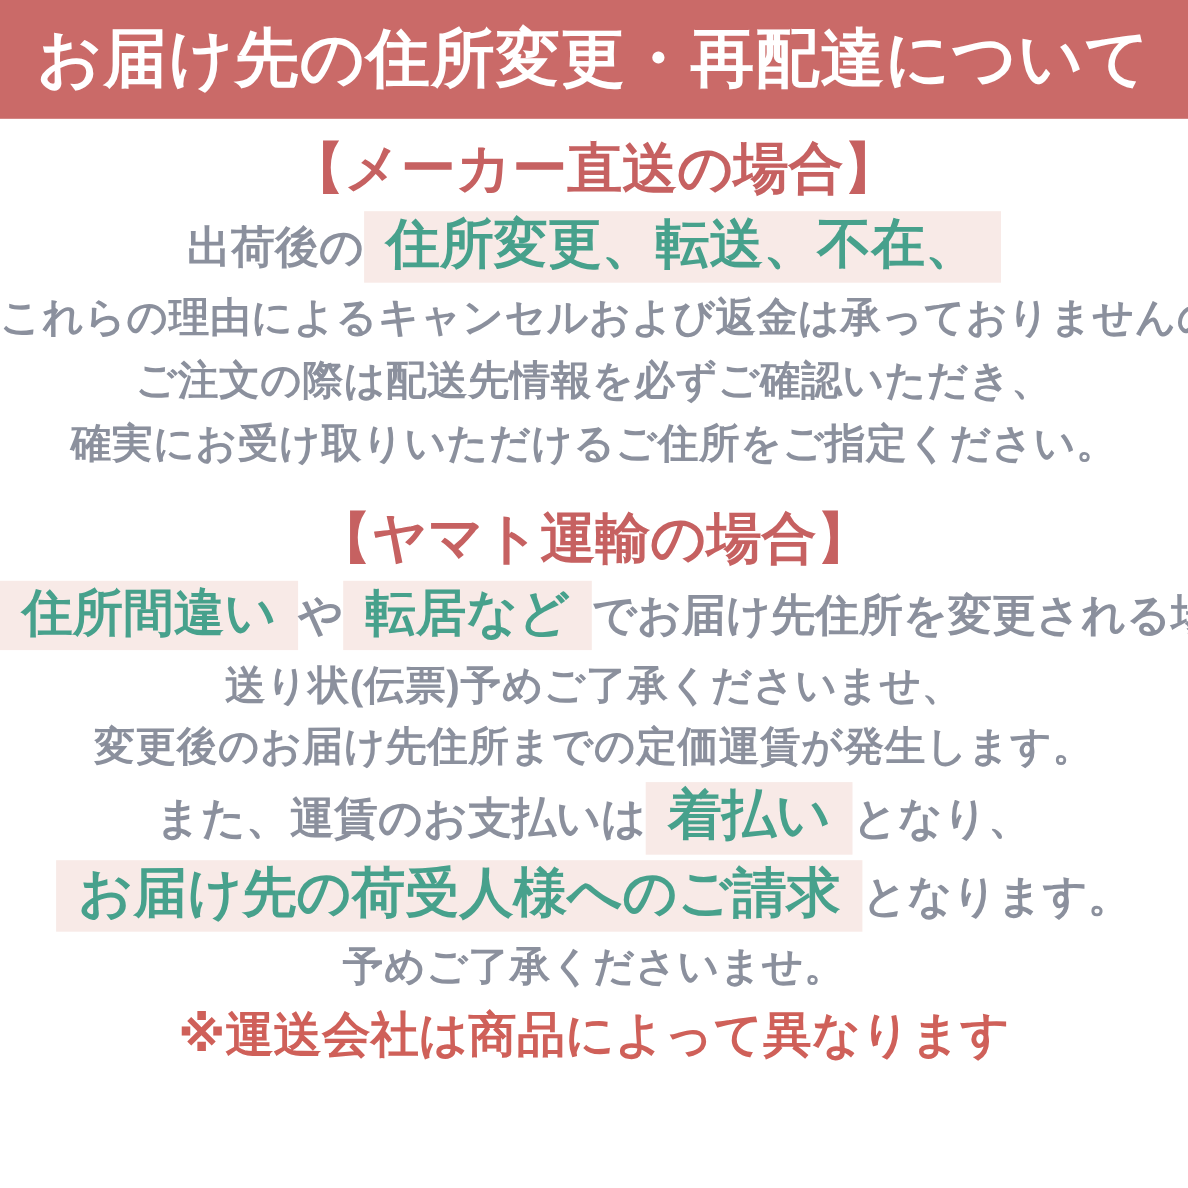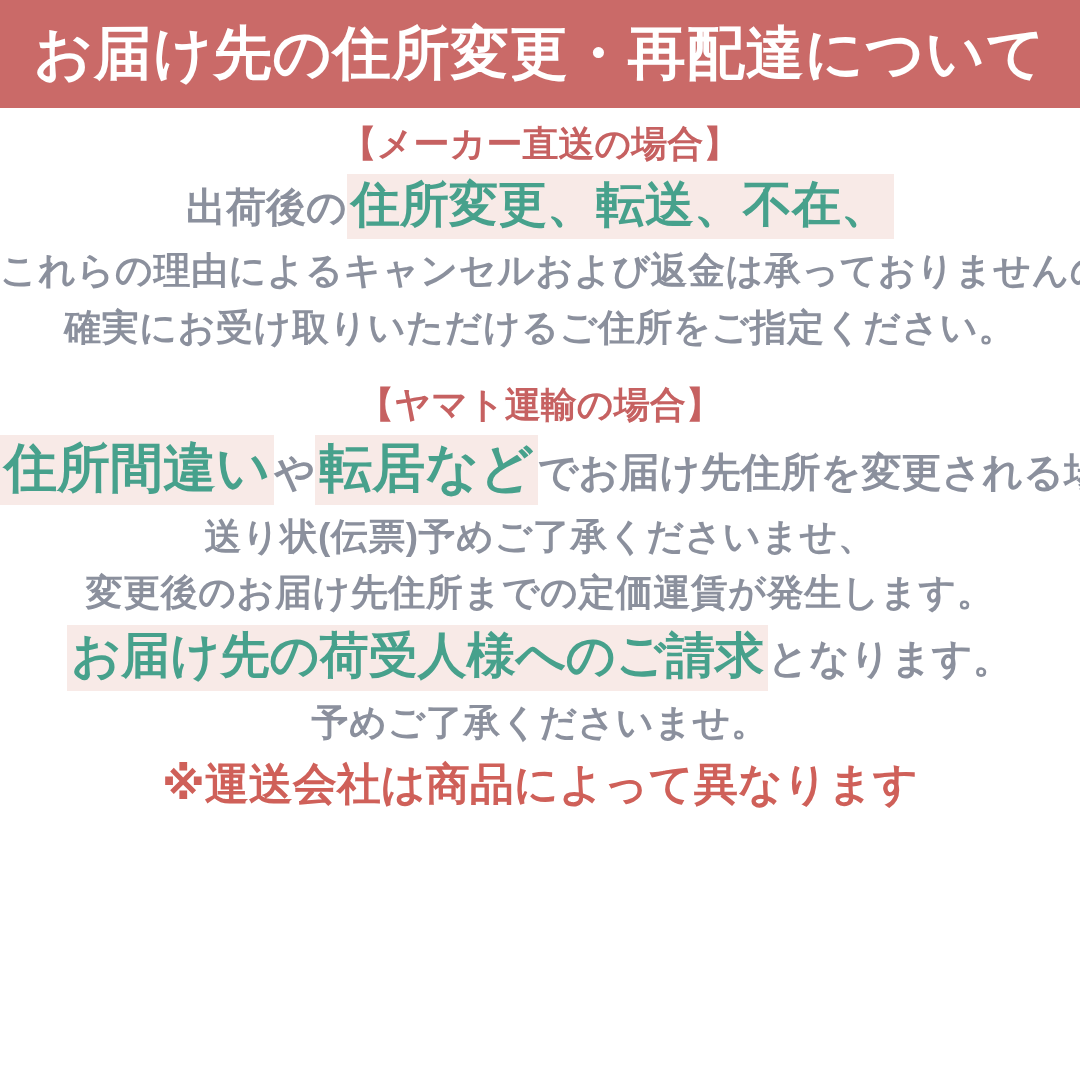--- a/index.html
+++ b/index.html
@@ -25,73 +25,75 @@
     background:var(--banner-bg);
     color:var(--banner-text);
     display:flex;align-items:center;justify-content:center;
     font-size:58px;
     letter-spacing:1px;
     flex:none;
   }
   .heading{
     text-align:center;
     color:var(--heading);
-    font-size:36px;
+    font-size:50px;
     line-height:1.3;
     margin:13px 0 6px;
   }
   .heading.second{margin-top:22px;}
   .line{
     text-align:center;
     line-height:1.12;
     margin:5px 0;
     white-space:nowrap;
   }
   .line.line-body{line-height:1.35;margin:7px 0;}
   .seg-plain{font-size:40px;color:var(--body-text);}
   .seg-body{font-size:37px;color:var(--body-text);letter-spacing:0.5px;}
   .seg-hl,.seg-hl-lg{
     display:inline-block;
     color:var(--accent);
     background:var(--highlight-bg);
     font-size:49px;
-    padding:5px 4px 9px;
+    padding:5px 20px 9px;
     line-height:1.05;
   }
-  .seg-hl-lg{font-size:53px;}
+  .seg-hl-lg{font-size:46px;}
   .note{
     text-align:center;
     color:var(--note);
     font-size:44px;
   }
 </style>
 </head>
 <body>
 
 <div class="page">
 
   <div class="banner">
     <span>お届け先の住所変更・再配達について</span>
   </div>
 
   <div>
     <div class="heading">【メーカー直送の場合】</div>
     <div>
         <div class="line"><span class="seg-plain">出荷後の</span><span class="seg-hl">住所変更、転送、不在、</span></div>
         <div class="line line-body"><span class="seg-body">これらの理由によるキャンセルおよび返金は承っておりませんので、</span></div>
+        <div class="line line-body"><span class="seg-body">ご注文の際は配送先情報を必ずご確認いただき、</span></div>
         <div class="line line-body"><span class="seg-body">確実にお受け取りいただけるご住所をご指定ください。</span></div>
       </div>
   </div>
 
   <div>
     <div class="heading second">【ヤマト運輸の場合】</div>
     <div>
         <div class="line"><span class="seg-hl-lg">住所間違い</span><span class="seg-plain">や</span><span class="seg-hl-lg">転居など</span><span class="seg-plain">でお届け先住所を変更される場合は、</span></div>
         <div class="line line-body"><span class="seg-body">送り状(伝票)予めご了承くださいませ、</span></div>
         <div class="line line-body"><span class="seg-body">変更後のお届け先住所までの定価運賃が発生します。</span></div>
+        <div class="line"><span class="seg-plain">また、運賃のお支払いは</span><span class="seg-hl">着払い</span><span class="seg-plain">となり、</span></div>
         <div class="line"><span class="seg-hl">お届け先の荷受人様へのご請求</span><span class="seg-plain">となります。</span></div>
         <div class="line line-body"><span class="seg-body">予めご了承くださいませ。</span></div>
       </div>
   </div>
 
   <div class="note">※運送会社は商品によって異なります</div>
 
 </div>
 
 </body></html>

